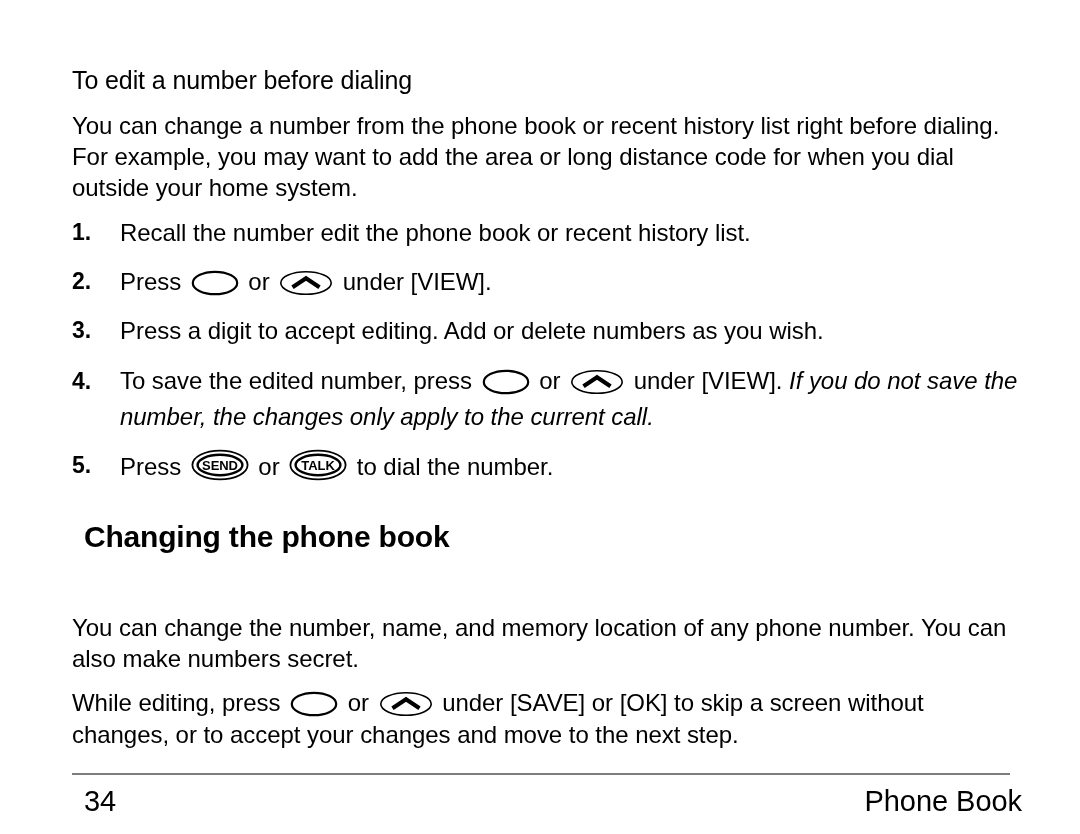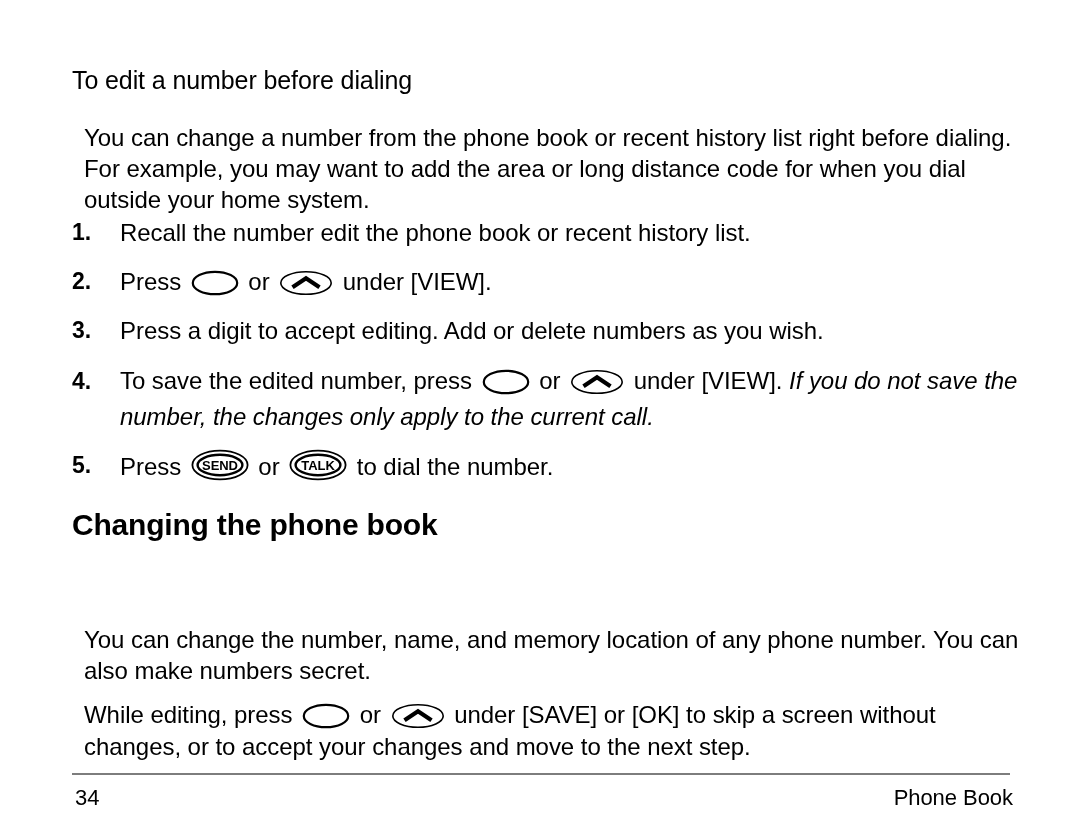--- a/index.html
+++ b/index.html
@@ -31,30 +31,30 @@
     font-weight: normal;
     letter-spacing: -0.1px;
     margin: 0;
     padding: 0;
     line-height: 1.15;
   }
   .h1 {
     font-size: 30px;
     font-weight: bold;
     letter-spacing: -0.2px;
-    margin: 0;
+    margin: 12px;
     padding: 0;
     line-height: 1.15;
   }
 
   
   .para {
     font-size: 24px;
     line-height: 31px;
-    margin: 12px;
+    margin: 0;
     padding: 0;
     letter-spacing: -0.05px;
   }
   .step {
     position: relative;
     font-size: 24px;
     line-height: 33px;
     padding-left: 48px;
     letter-spacing: -0.05px;
   }
@@ -80,26 +80,26 @@
   
   .footer-rule {
     position: absolute;
     left: 0;
     width: 938px;
     height: 0;
     border-top: 2px solid #7d7d7d;
   }
   .footer {
     position: absolute;
-    left: 3px;
+    left: 12px;
     width: 938px;
     display: flex;
     justify-content: space-between;
     align-items: flex-start;
-    font-size: 22px;
+    font-size: 29px;
     letter-spacing: -0.05px;
   }
 </style>
 </head>
 <body>
 
 <div class="page">
 
   <div class="h2" style="position:absolute; left:0; top:66px;">To edit a number before dialing</div>
 

